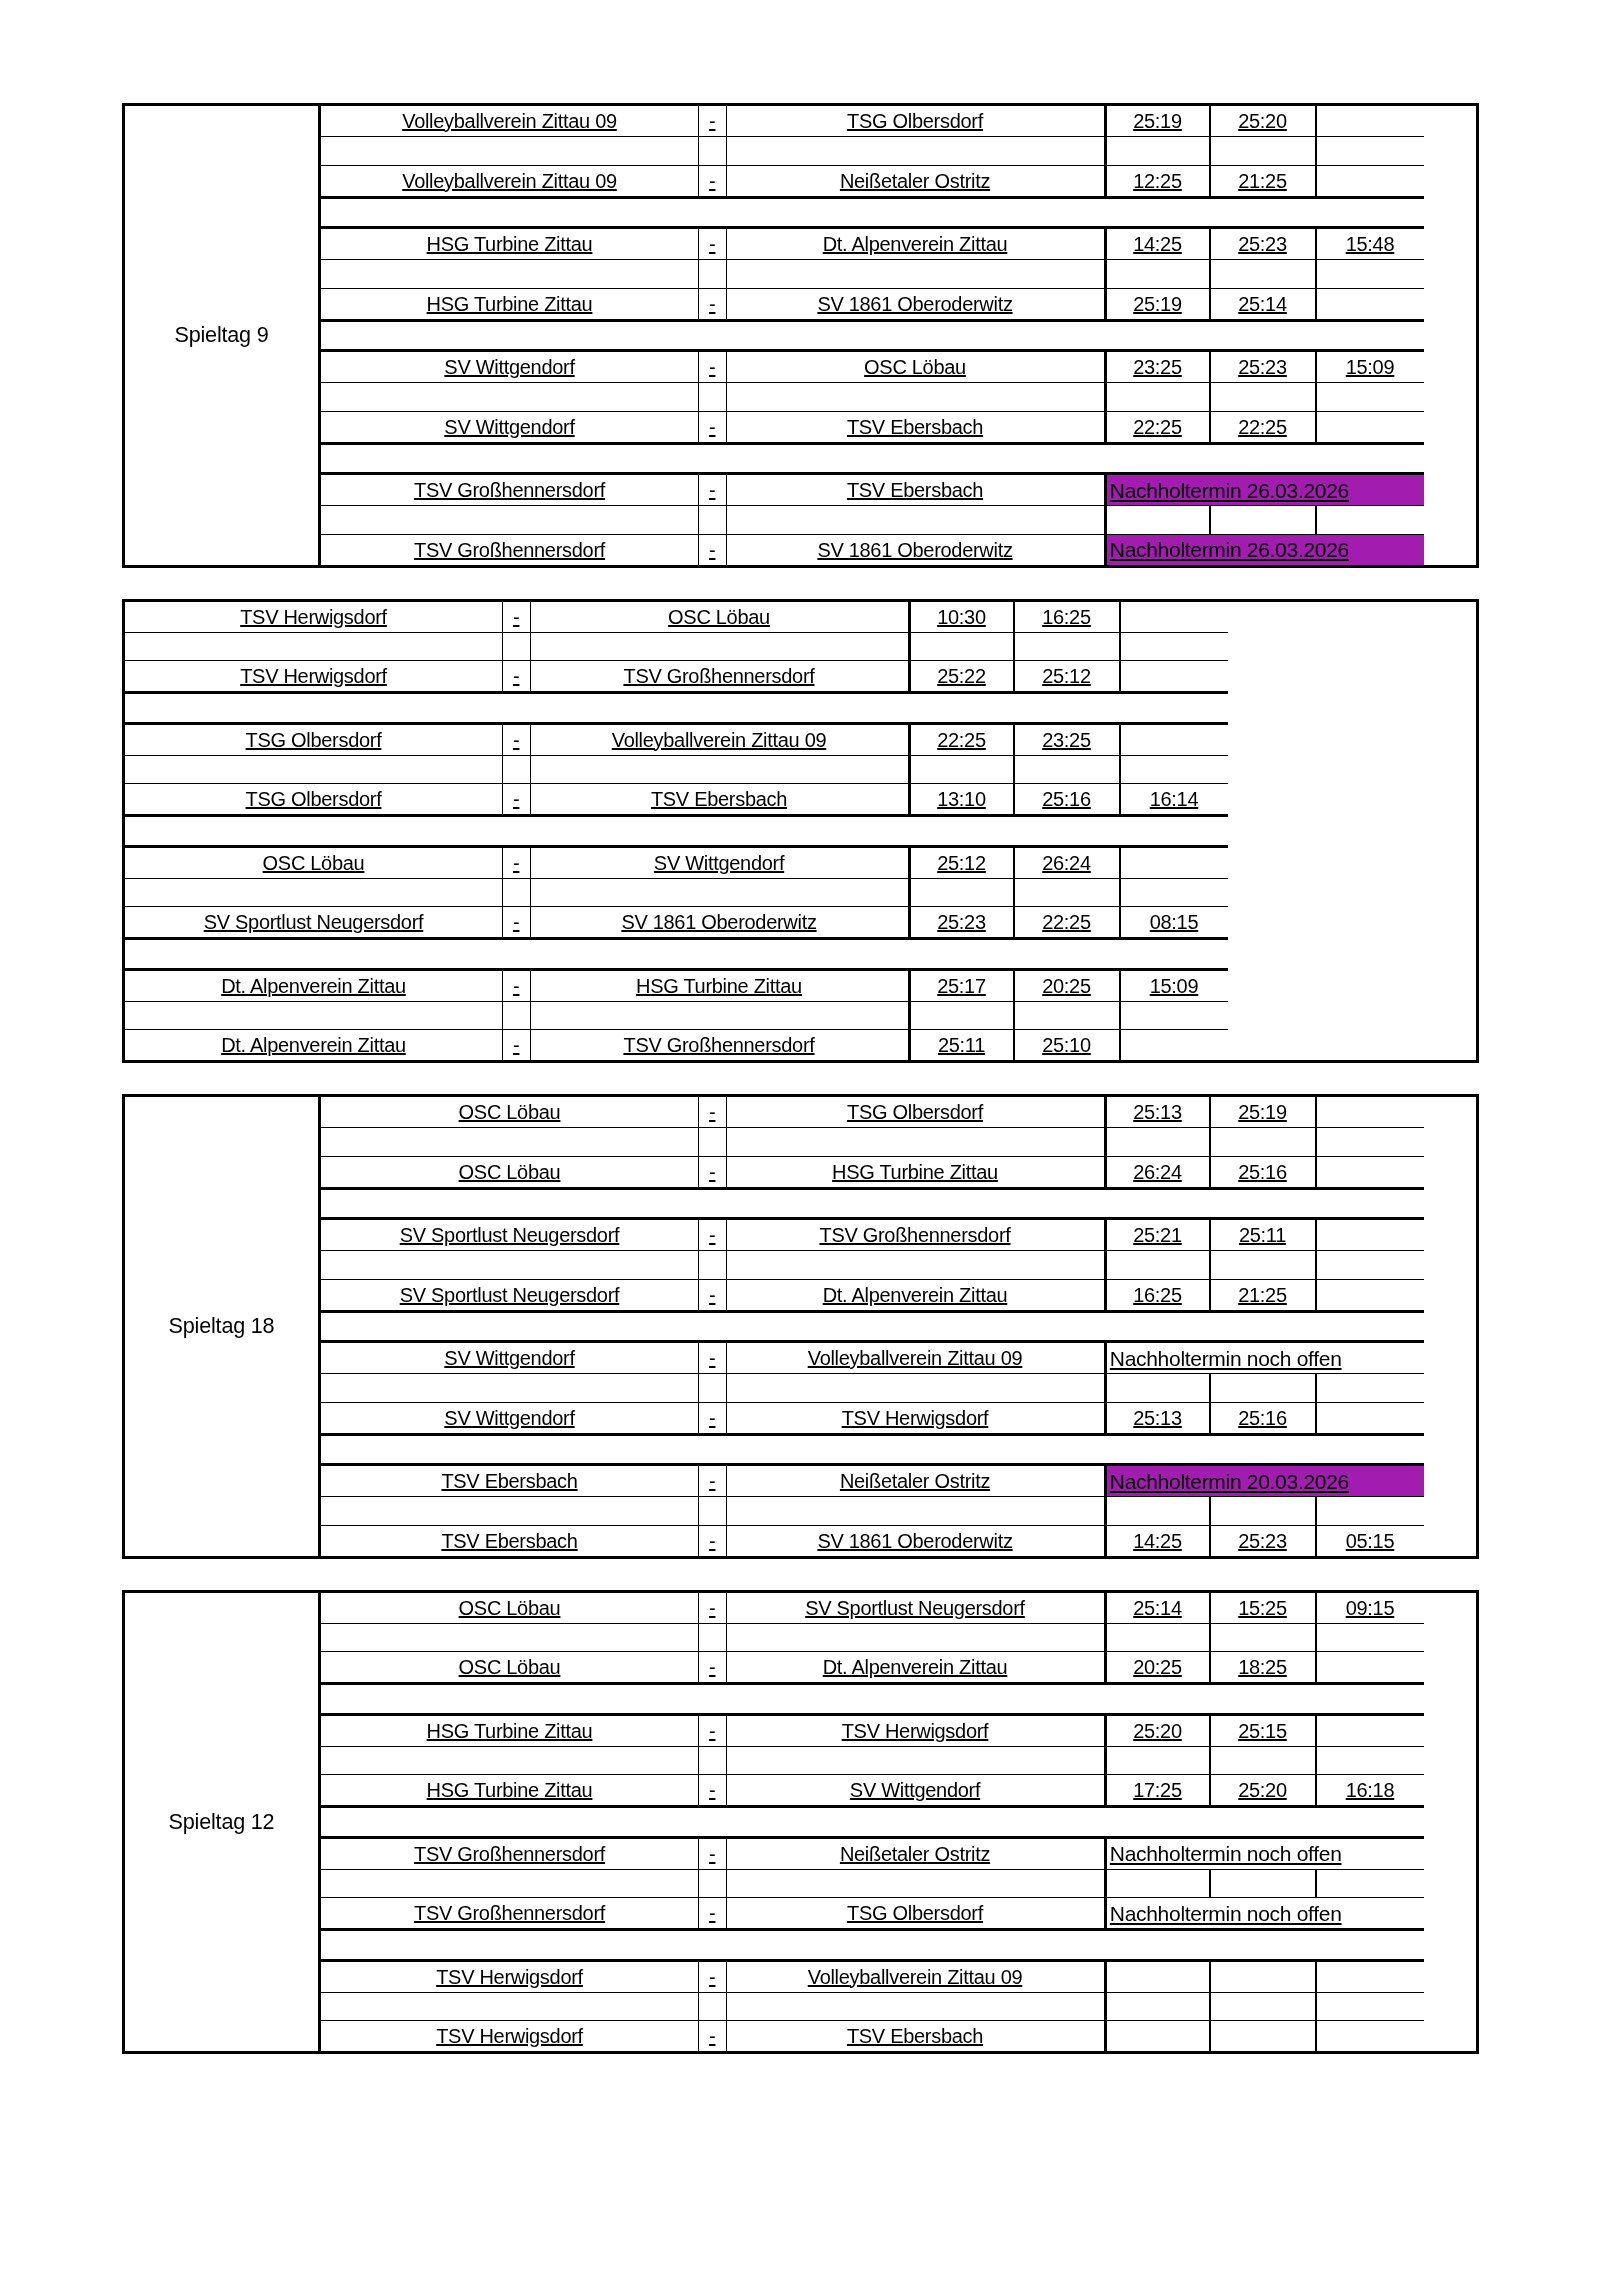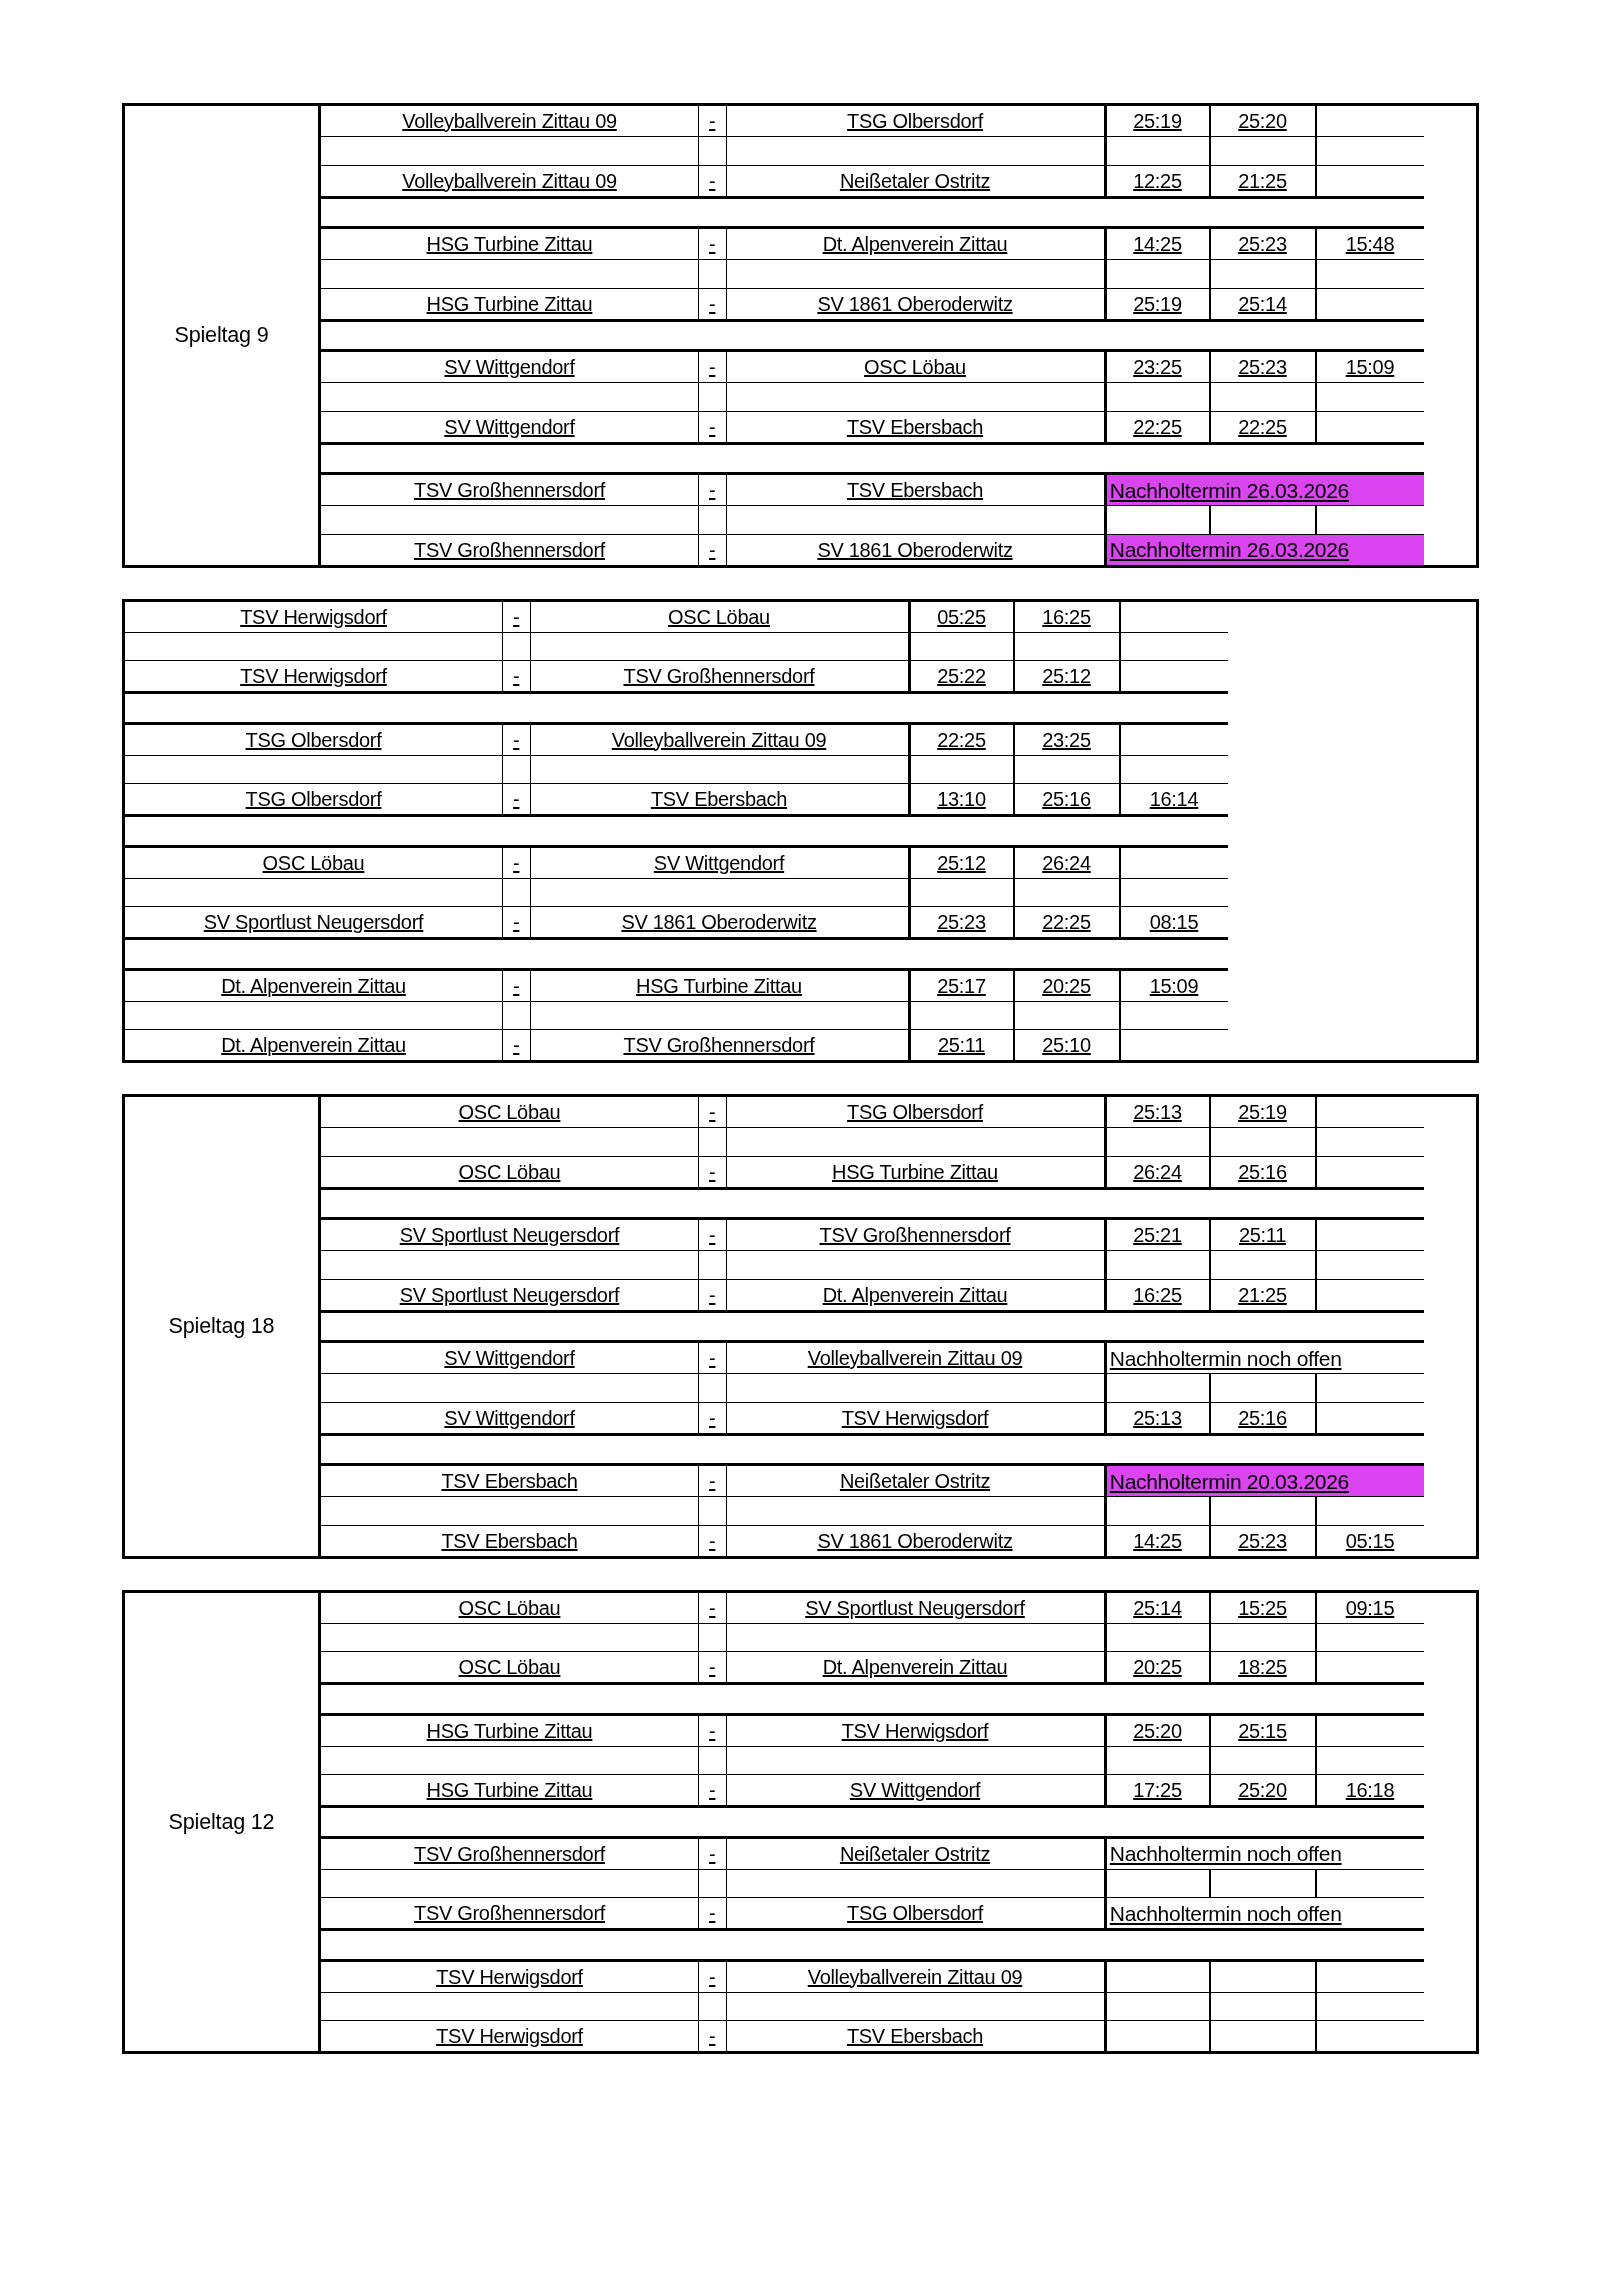--- a/index.html
+++ b/index.html
@@ -56,21 +56,21 @@
   .away { width: 380px; border-right: 3.3px solid #000; }
   .s1   { width: 104px; border-right: 2.6px solid #000; }
   .s2   { width: 106px; border-right: 2.6px solid #000; }
   .s3   { width: 107px; }
   .merged {
     width: 317px;
     justify-content: flex-start;
     padding-left: 3.3px;
     font-size: 21px;
   }
-  .merged.hl { background: #d946ef; }
+  .merged.hl { background: #a21caf; }
 </style>
 </head>
 <body>
 
 <div class="page">
   <div class="content">
       <div class="sp-table">
         <div class="label-col">Spieltag 9</div>
         <div class="matches">
           <div class="group">
@@ -178,21 +178,21 @@
           </div>
         </div>
       </div>
       <div class="sp-table">
         <div class="matches">
           <div class="group">
             <div class="row">
               <div class="c home">TSV Herwigsdorf</div>
               <div class="c dash">-</div>
               <div class="c away">OSC Löbau</div>
-              <div class="c s1">05:25</div>
+              <div class="c s1">10:30</div>
               <div class="c s2">16:25</div>
               <div class="c s3"></div>
             </div>
             <div class="row spacer">
               <div class="c home"></div>
               <div class="c dash"></div>
               <div class="c away"></div>
               <div class="c s1"></div>
               <div class="c s2"></div>
               <div class="c s3"></div>

